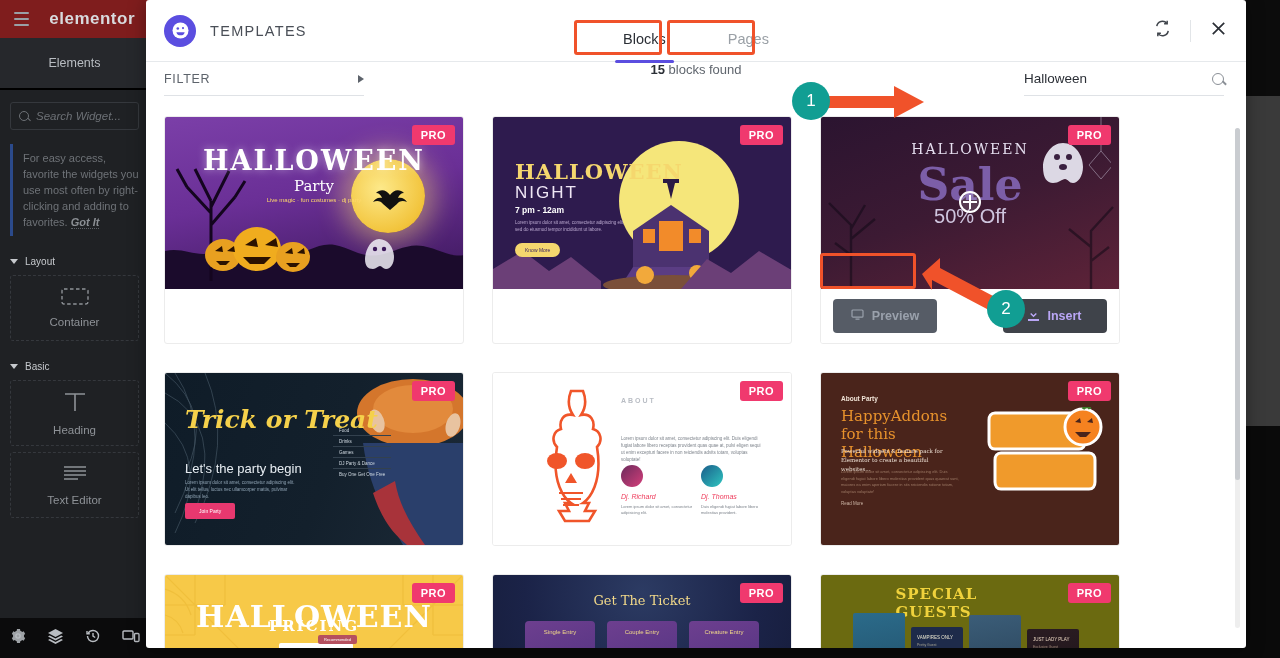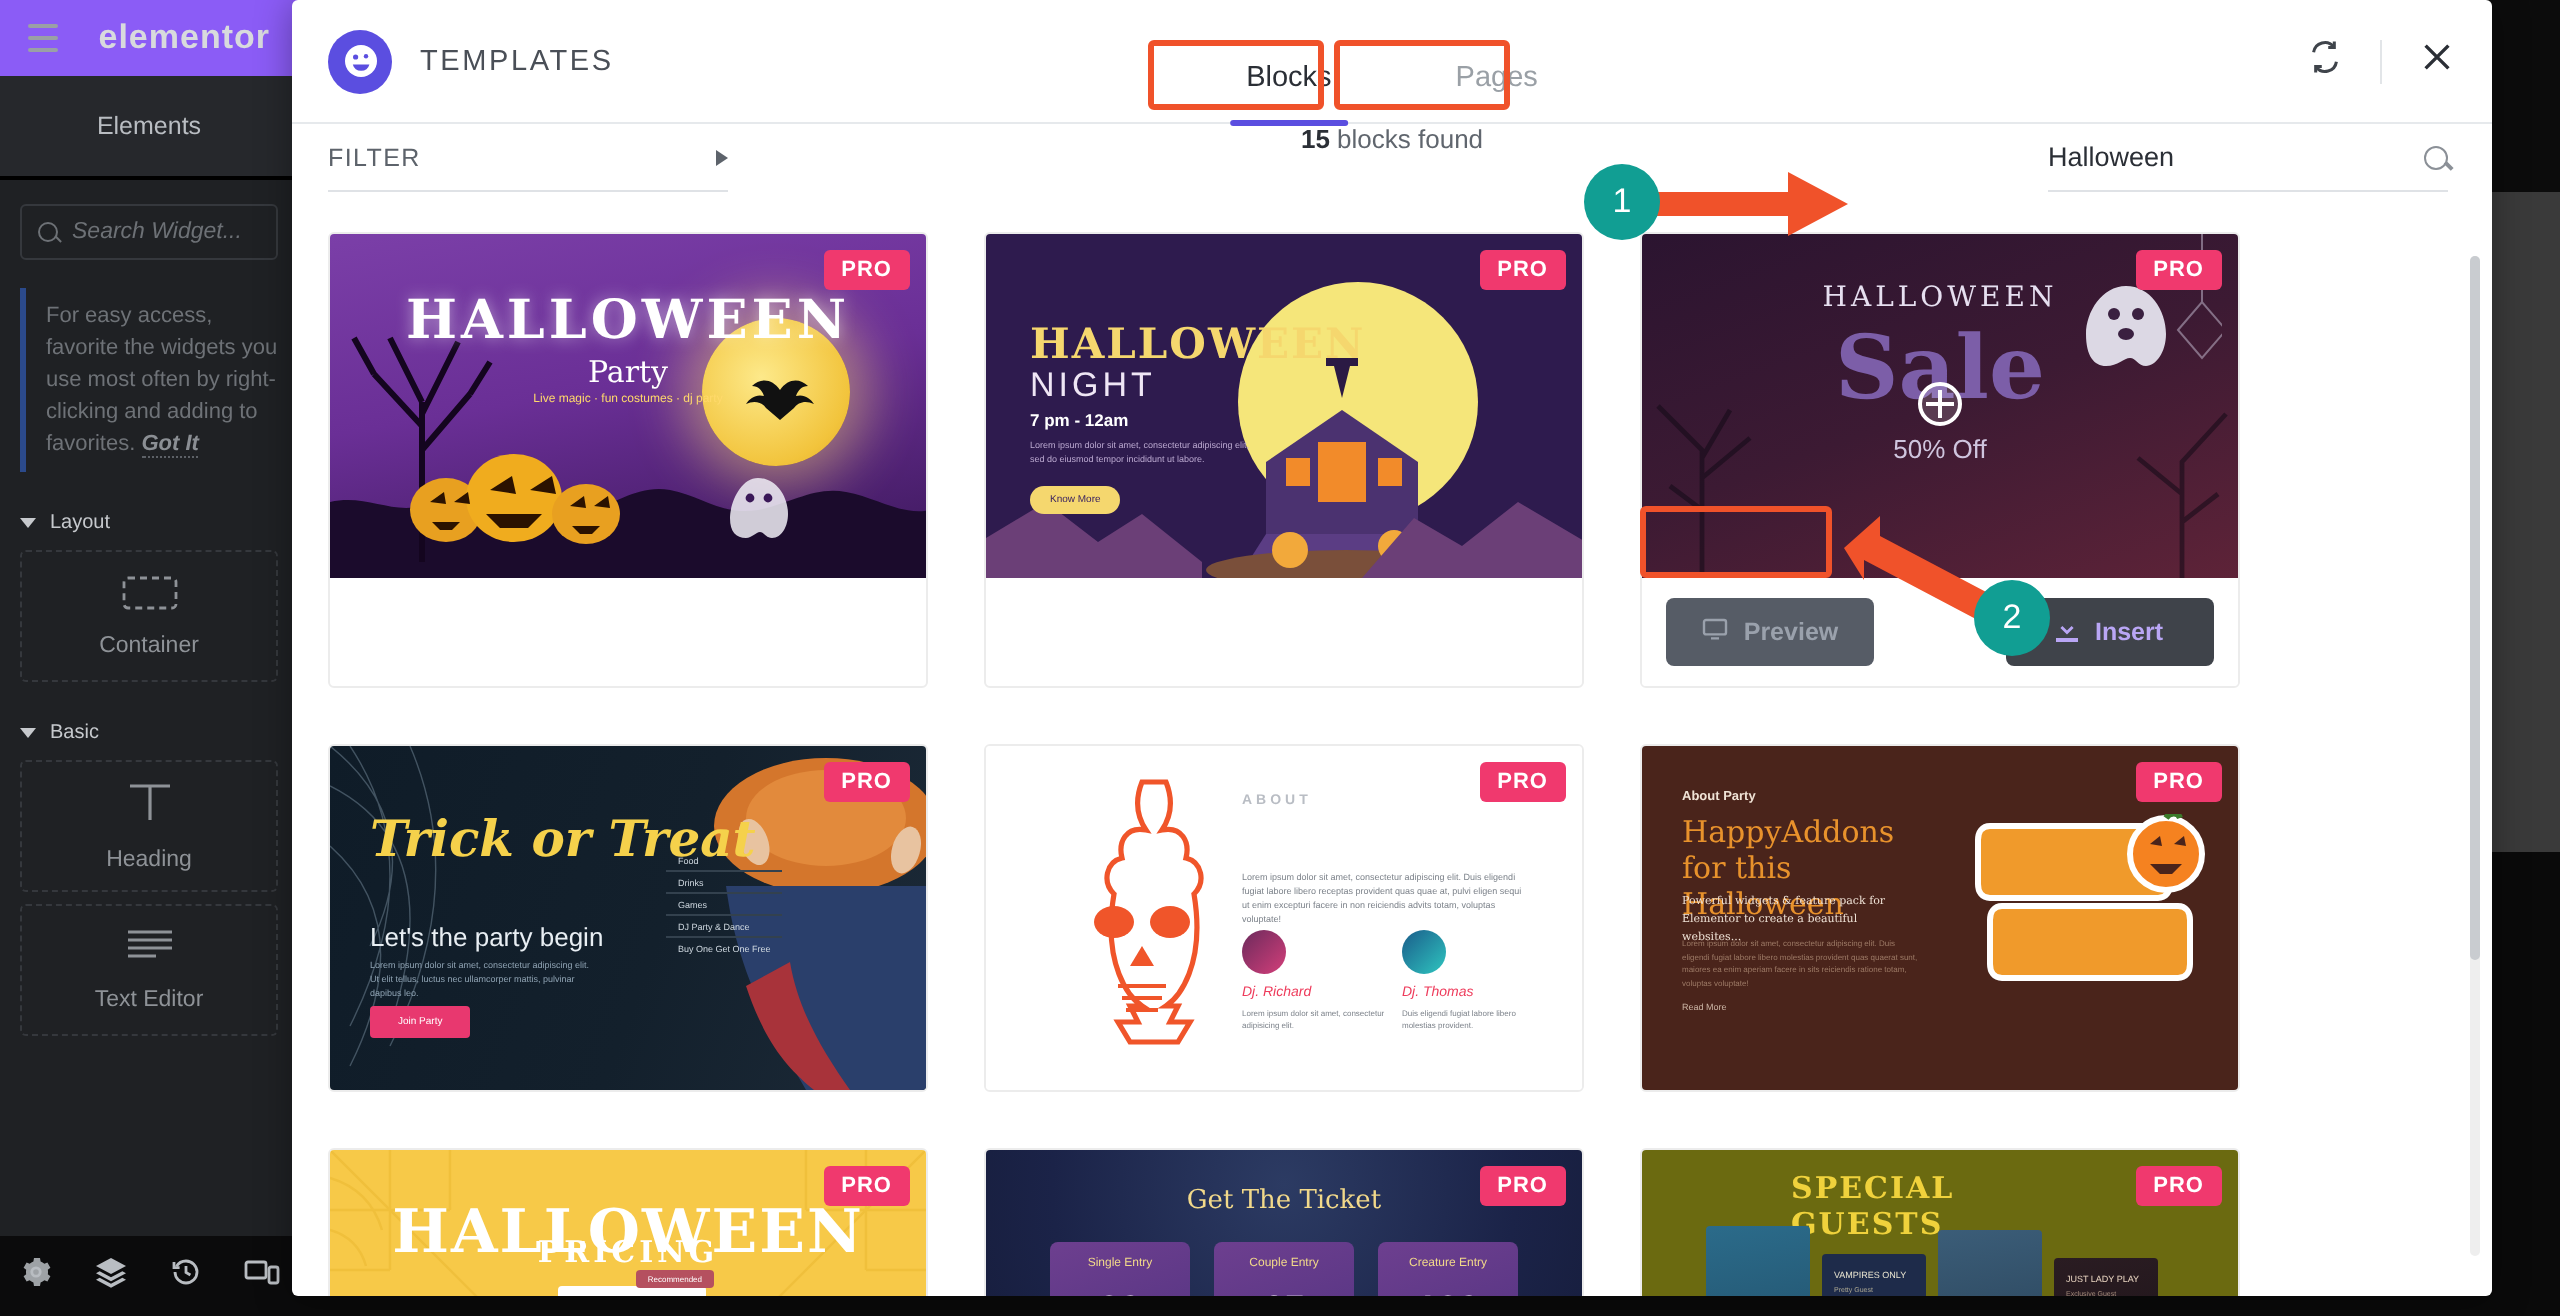--- a/index.html
+++ b/index.html
@@ -11,21 +11,21 @@
   }
 
   
   #bg { position: absolute; inset: 0; background: #121212; }
 
   .el-panel {
     position: absolute; left: 0; top: 0; width: 150px; height: 658px;
     background: #1f2124; border-right: 1px solid #2a2c30;
   }
   .el-topbar {
-    height: 38px; background: #8b5cf6;
+    height: 38px; background: #7f1d1d;
     display: flex; align-items: center; padding: 16px 14px;
   }
   .burger { width: 20px; display: flex; flex-direction: column; gap: 4px; }
   .burger i { display: block; height: 2px; background: #9aa0a6; border-radius: 1px; }
   .el-logo {
     color: #d8dadd; font-size: 17px; font-weight: bold; letter-spacing: .5px;
     margin-left: 20px; white-space: nowrap;
   }
   .el-tabrow {
     height: 52px; background: #26282c; color: #b9bdc2;
@@ -399,21 +399,21 @@
             <circle cx="24" cy="26" r="3" fill="#3a2040"></circle>
               <circle cx="36" cy="26" r="3" fill="#3a2040"></circle>
               <ellipse cx="30" cy="36" rx="4" ry="3" fill="#3a2040"></ellipse>
           </svg>
           <svg style="position:absolute;right:8px;top:0;" width="40" height="70" viewBox="0 0 40 70" opacity=".5">
               <path d="M30 0v34" stroke="#c9c2d6" stroke-width="1"></path>
               <path d="M18 48l12-14 12 14-12 14z" fill="none" stroke="#c9c2d6" stroke-width="1"></path>
             </svg>
           <div class="tlabel h-title" style="left:50%; transform:translateX(-50%); top:24px; font-size:14px; letter-spacing:2px; color:#e6dff0;">HALLOWEEN</div>
           <div class="tlabel h-title" style="left:50%; transform:translateX(-50%); top:42px; font-size:44px; font-weight:bold; color:#7c5ea8;">Sale</div>
-          <div class="tlabel" style="left:50%; transform:translateX(-50%); top:100px; font-size:13px; color:#cfc5de;">50% Off</div>
+          <div class="tlabel" style="left:50%; transform:translateX(-50%); top:88px; font-size:20px; color:#cfc5de;">50% Off</div>
           <div class="cursor-mag" style="left:138px; top:74px;"></div>
           <span class="pro">PRO</span>
         </div>
         <div class="actions">
           <div class="btn btn-preview">
             <span>
               <svg width="13" height="11" viewBox="0 0 13 11" fill="none" stroke="#9aa1ac" stroke-width="1.2">
                   <rect x="1" y="1" width="11" height="7.2" rx="1"></rect>
                   <path d="M4.5 10.2h4"></path>
                 </svg>

